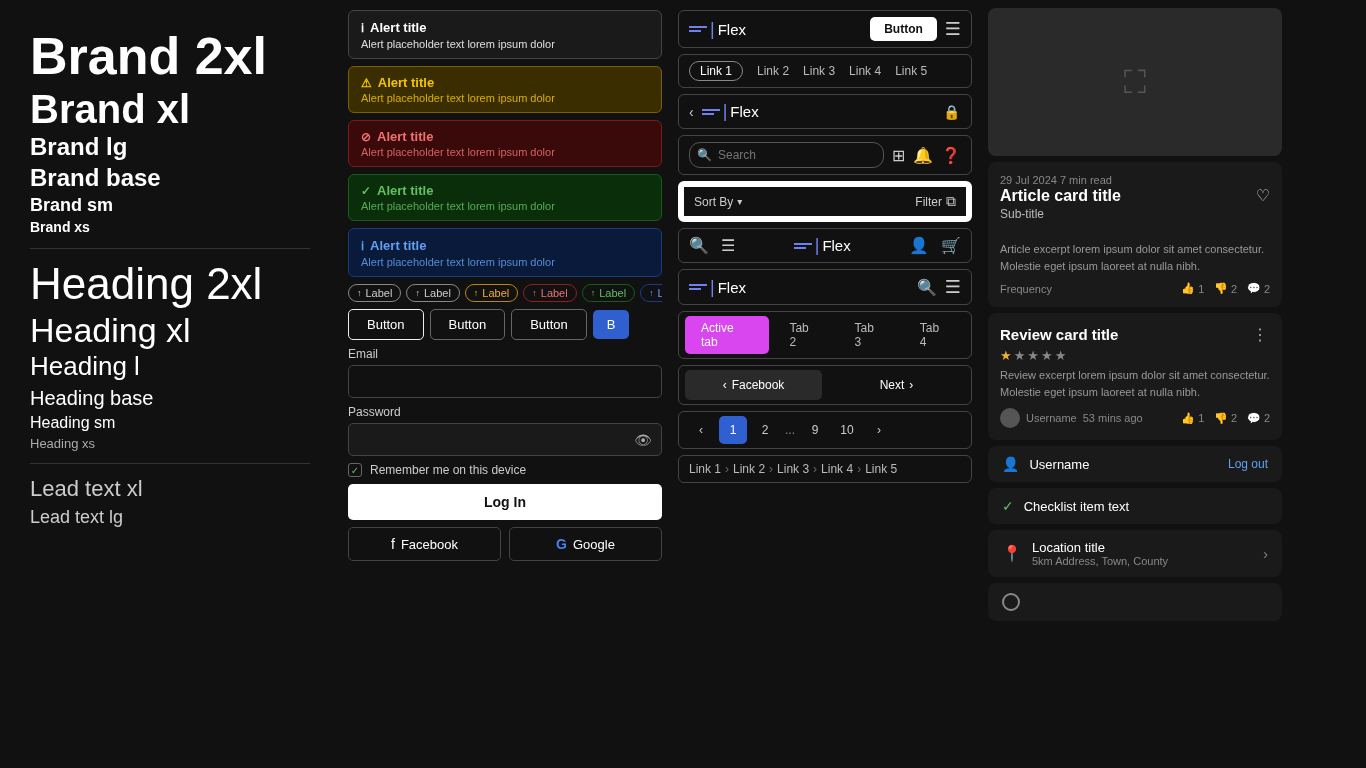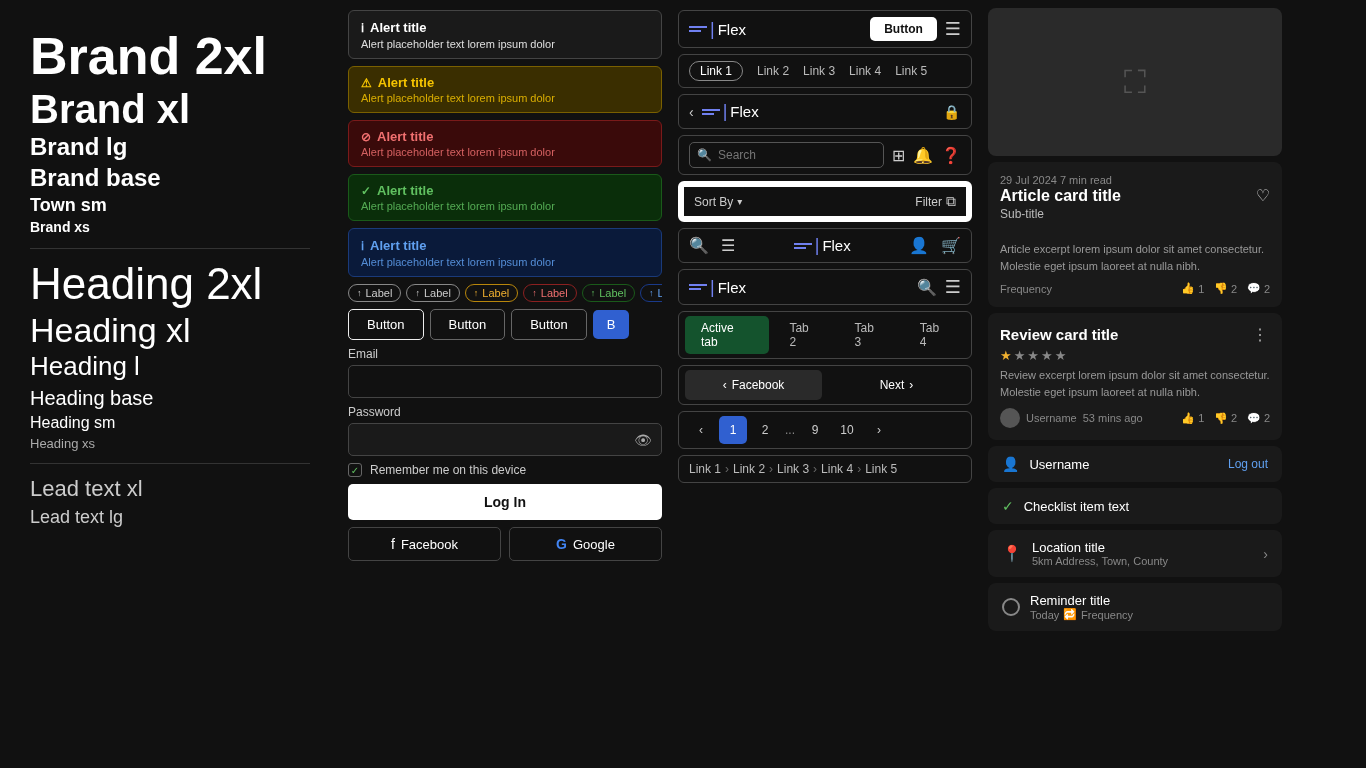--- a/index.html
+++ b/index.html
@@ -232,21 +232,21 @@
       border-radius: 6px;
       padding: 6px 10px;
       display: flex;
       align-items: center;
       gap: 8px;
     }
     .search-input {
       flex: 1;
       background: transparent;
       border: 1px solid #555;
-      border-radius: 5px;
+      border-radius: 11px;
       color: #c2410c;
       padding: 5px 10px 5px 28px;
       font-size: 12px;
       outline: none;
       position: relative;
     }
     .search-wrapper { position: relative; flex: 1; }
     .search-wrapper-icon { position: absolute; left: 8px; top: 50%; transform: translateY(-50%); color: #888; font-size: 12px; }
     .icon-btn { color: #ccc; font-size: 16px; cursor: pointer; }
     .avatar-circle { width: 26px; height: 26px; border-radius: 50%; background: #555; cursor: pointer; overflow: hidden; display: flex; align-items: center; justify-content: center; font-size: 11px; }
@@ -292,21 +292,21 @@
       align-items: center;
       gap: 4px;
     }
     .tab-item {
       padding: 5px 16px;
       border-radius: 5px;
       font-size: 12px;
       cursor: pointer;
       color: #bbb;
     }
-    .tab-item.active { background: #14532d; color: #fff; }
+    .tab-item.active { background: #d946ef; color: #fff; }
 
     .prev-next-bar {
       border: 1px solid #444;
       border-radius: 6px;
       padding: 4px 6px;
       display: flex;
       gap: 6px;
     }
     .btn-prev {
       flex: 1;
@@ -470,21 +470,21 @@
     .reminder-meta { font-size: 11px; color: #888; display: flex; align-items: center; gap: 4px; }
   </style>
 </head>
 <body>
 
 <div class="left-panel">
   <div class="brand-2xl">Brand 2xl</div>
   <div class="brand-xl">Brand xl</div>
   <div class="brand-lg">Brand lg</div>
   <div class="brand-base">Brand base</div>
-  <div class="brand-sm">Town sm</div>
+  <div class="brand-sm">Brand sm</div>
   <div class="brand-xs">Brand xs</div>
   <hr class="divider">
   <div class="heading-2xl">Heading 2xl</div>
   <div class="heading-xl">Heading xl</div>
   <div class="heading-l">Heading l</div>
   <div class="heading-base">Heading base</div>
   <div class="heading-sm">Heading sm</div>
   <div class="heading-xs">Heading xs</div>
   <hr class="divider">
   <div class="lead-xl">Lead text xl</div>
@@ -788,23 +788,15 @@
       <div class="location-meta">
         <span>5km</span>
         <span>Address, Town, County</span>
       </div>
     </div>
     <span class="chevron-right">›</span>
   </div>
 
   <div class="reminder-row">
     <div class="reminder-circle"></div>
-    <div class="reminder-info">
-      <div class="reminder-title">Reminder title</div>
-      <div class="reminder-meta">
-        <span>Today</span>
-        <span>🔁</span>
-        <span>Frequency</span>
-      </div>
-    </div>
   </div>
 
 </div>
 
 </body></html>

